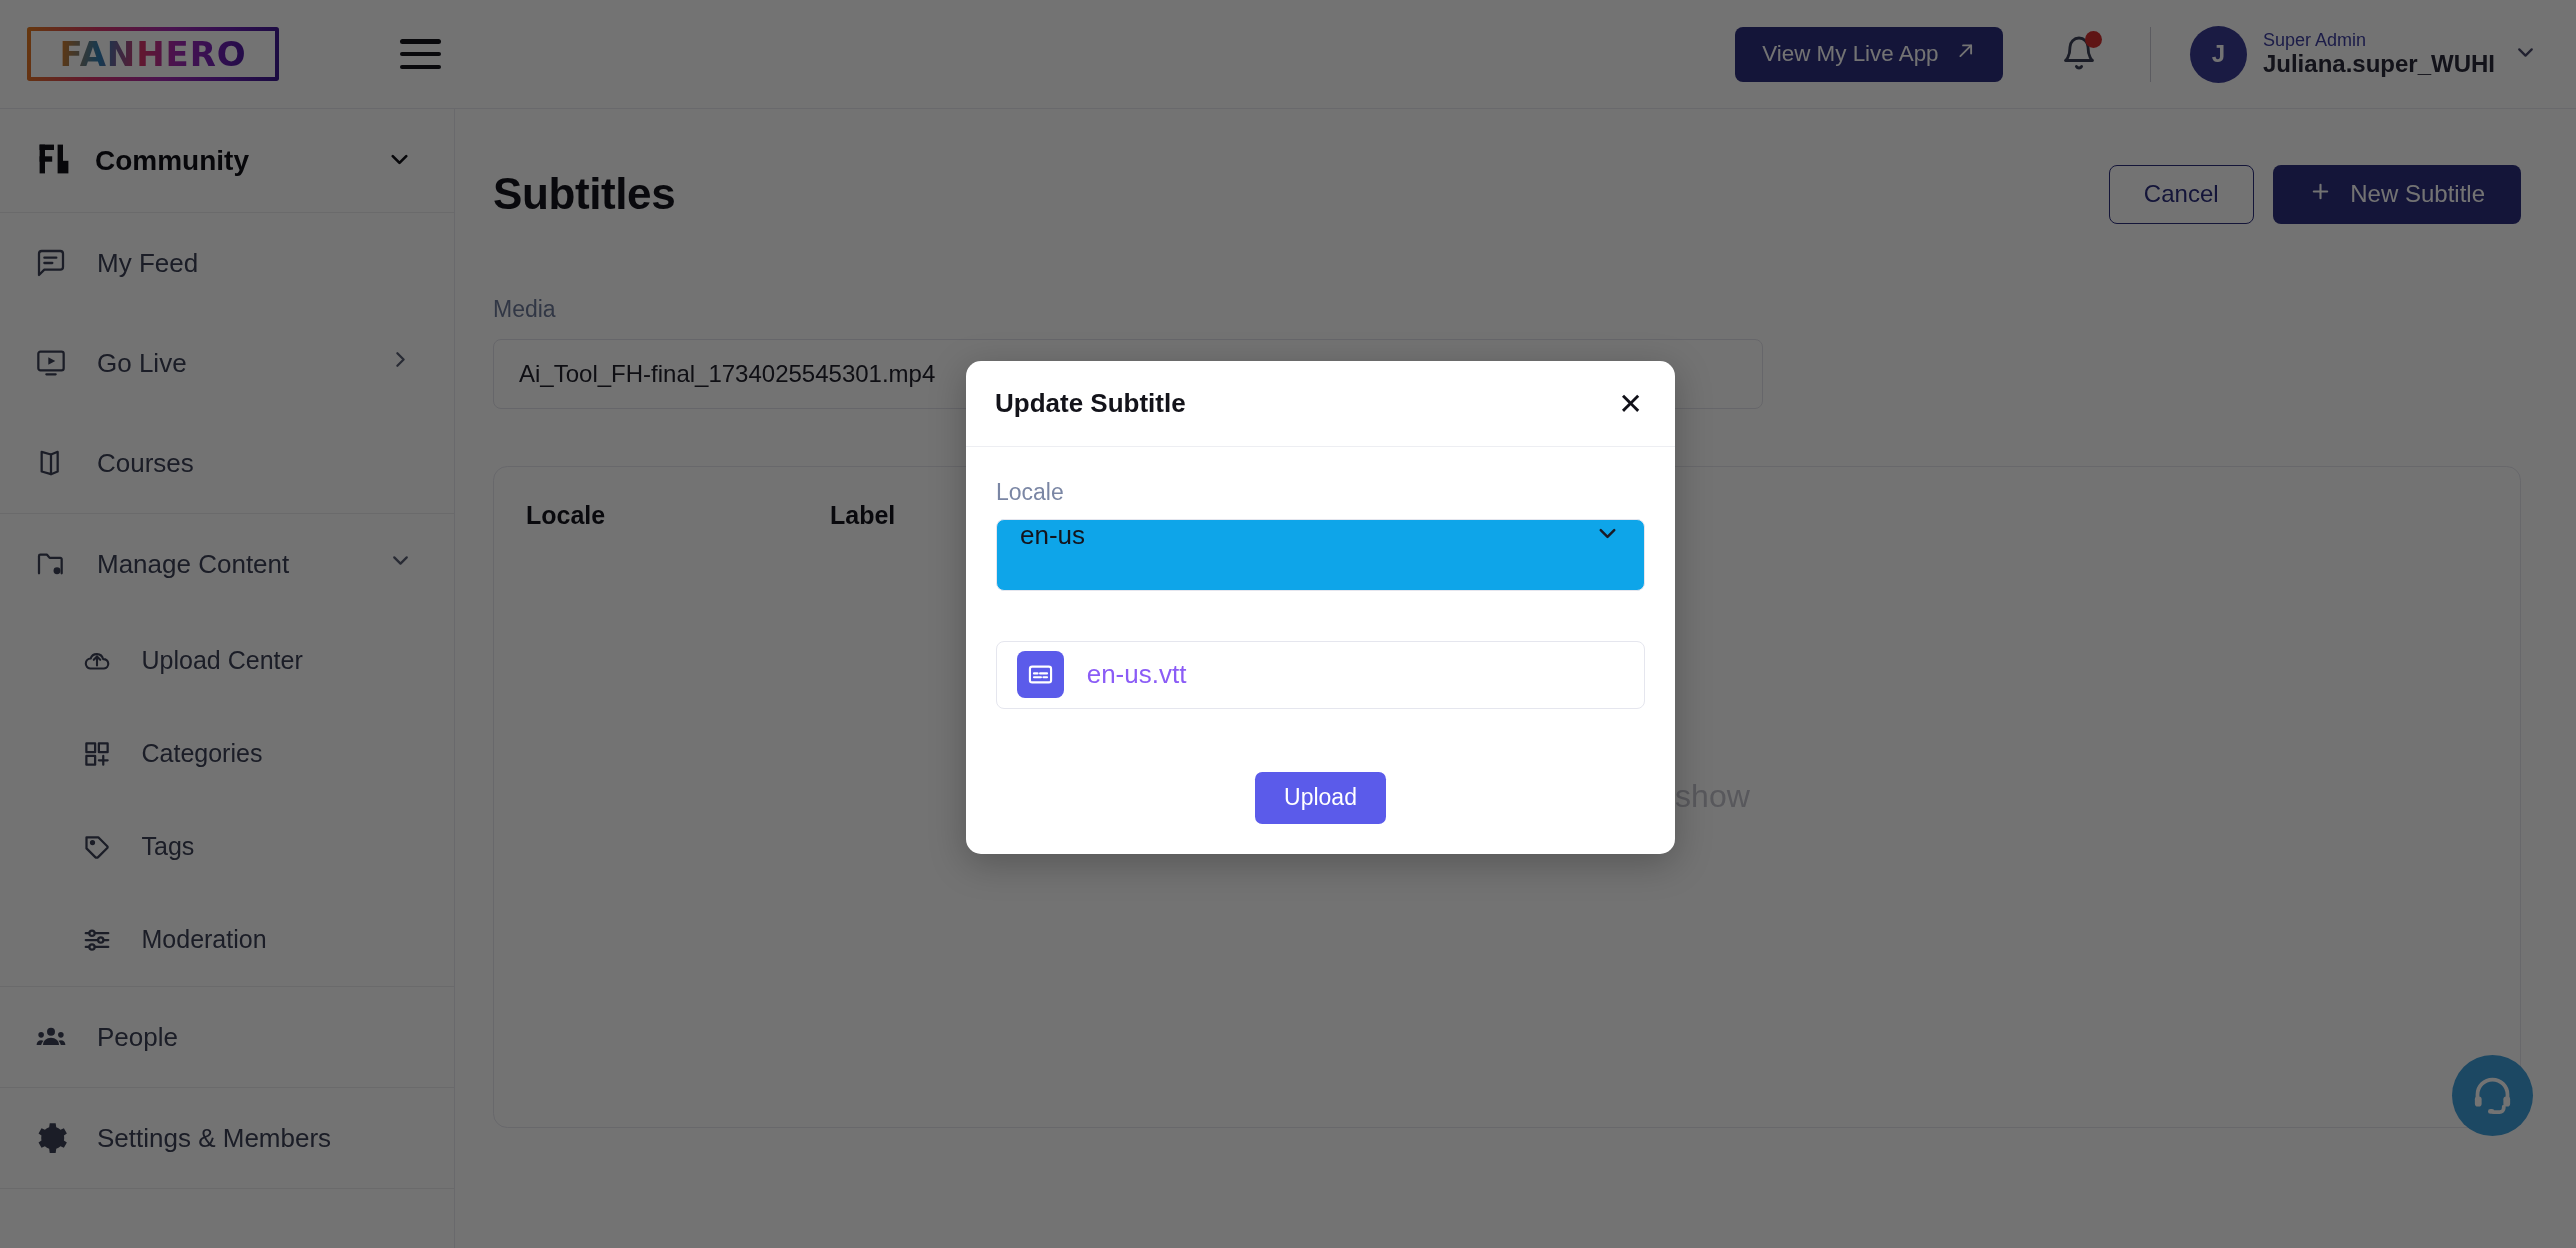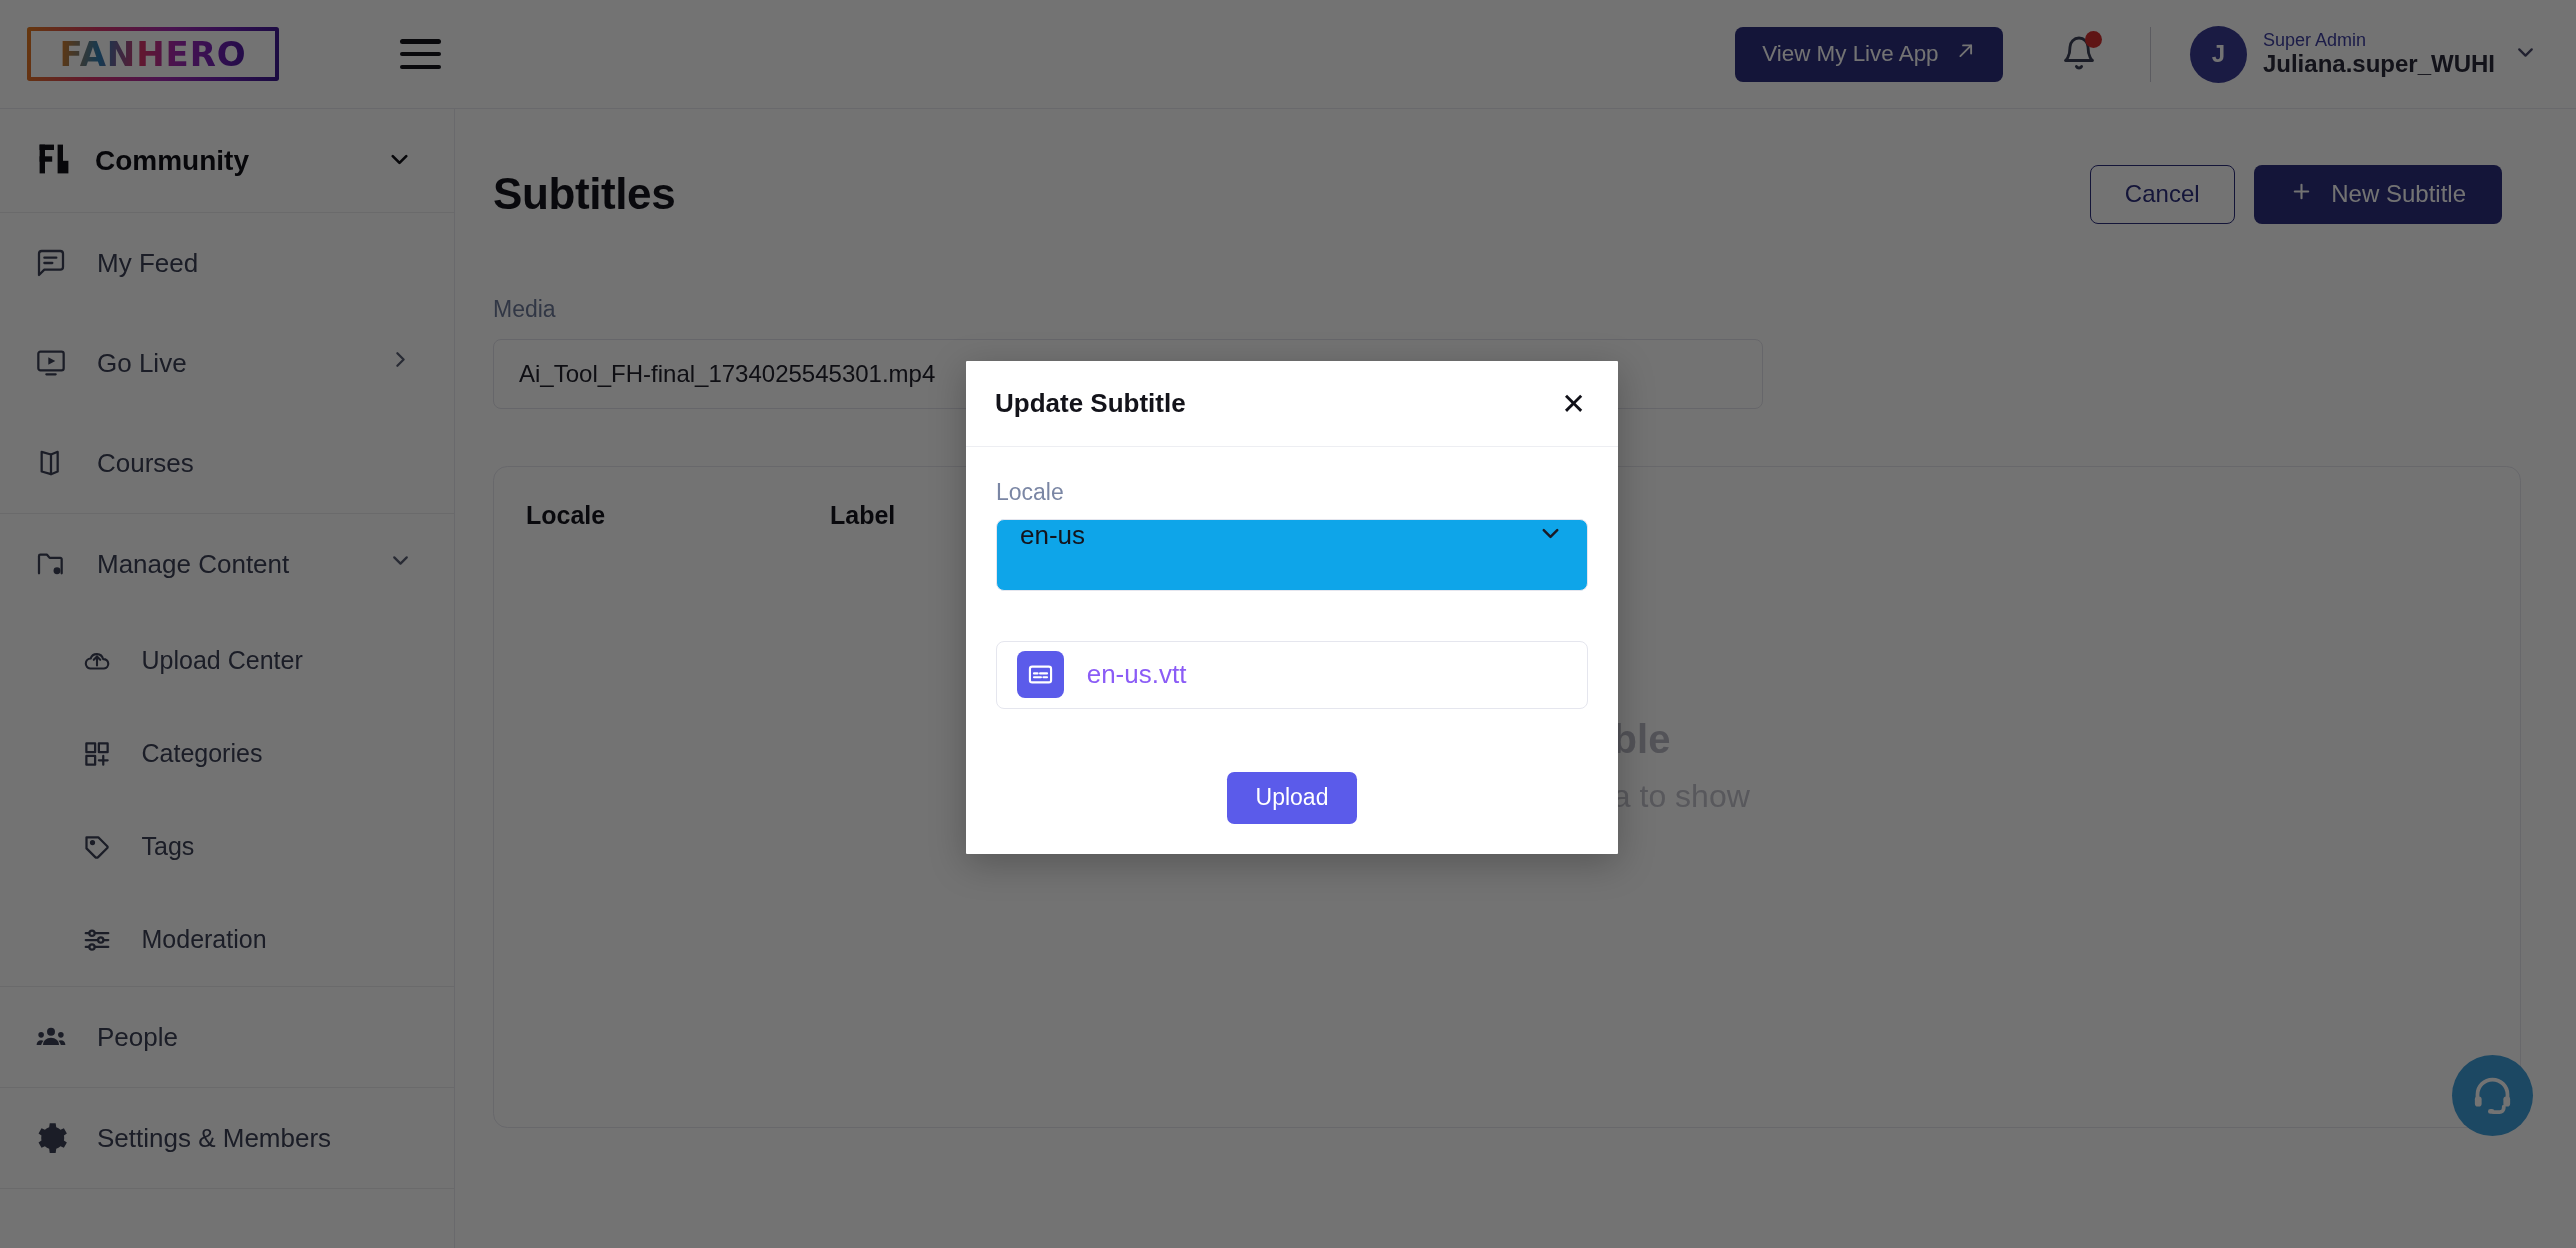--- a/index.html
+++ b/index.html
@@ -101,21 +101,21 @@
   .nav-item .nav-ico { width: 47px; display:flex; justify-content:center; flex:0 0 47px; }
   .nav-item .nav-label { margin-left: 23px; }
   .nav-item .nav-caret { margin-left: auto; color:#5a5f74; }
   .nav-item.sub { padding-left: 73px; font-size: 25px; height: 93px; }
   .nav-item.sub .nav-label { margin-left: 21.5px; }
 
   
   #main {
     position: absolute; top: 109px; left: 455px;
     width: 2121px; height: 1140px; background:#ffffff;
-    padding: 36px 74px 0 38px;
+    padding: 36px 55px 0 38px;
   }
   #page-head { display:flex; align-items:center; margin-top: 19.7px; }
   #page-title { font-size: 44px; font-weight: 700; color:#16161d; letter-spacing:-0.4px; }
   #head-actions { margin-left:auto; display:flex; align-items:center; gap: 19.7px; }
   #cancel-btn {
     background:#ffffff; color:#2d2f7f;
     border: 1.8px solid #2d2f7f; border-radius: 8px;
     height: 59px; padding: 0 34px; font-size: 24px; cursor:pointer;
     font-family:"Liberation Sans",sans-serif;
   }
@@ -157,22 +157,22 @@
   #support-btn {
     position:absolute; right: 43px; bottom: 113px;
     width: 81px; height: 81px; border-radius:50%;
     background:#3fa0dc; display:flex; align-items:center; justify-content:center;
     cursor:pointer; z-index: 450;
   }
 
   
   #modal {
     position:absolute; z-index: 900;
-    left: 966px; top: 361px; width: 652px;
-    background:#ffffff; border-radius: 1px;
+    left: 966px; top: 361px; width: 709px;
+    background:#ffffff; border-radius: 15px;
     box-shadow: 0 9px 36px rgba(0,0,0,0.25);
     overflow:hidden;
   }
   #modal-head {
     height: 86px; display:flex; align-items:center;
     padding: 0 32px 0 29px; border-bottom:0.9px solid #edeef2;
   }
   #modal-title { font-size: 26px; font-weight: 700; color:#13131a; }
   #modal-close {
     margin-left:auto; font-size: 29.5px; line-height:1; color:#101018;

